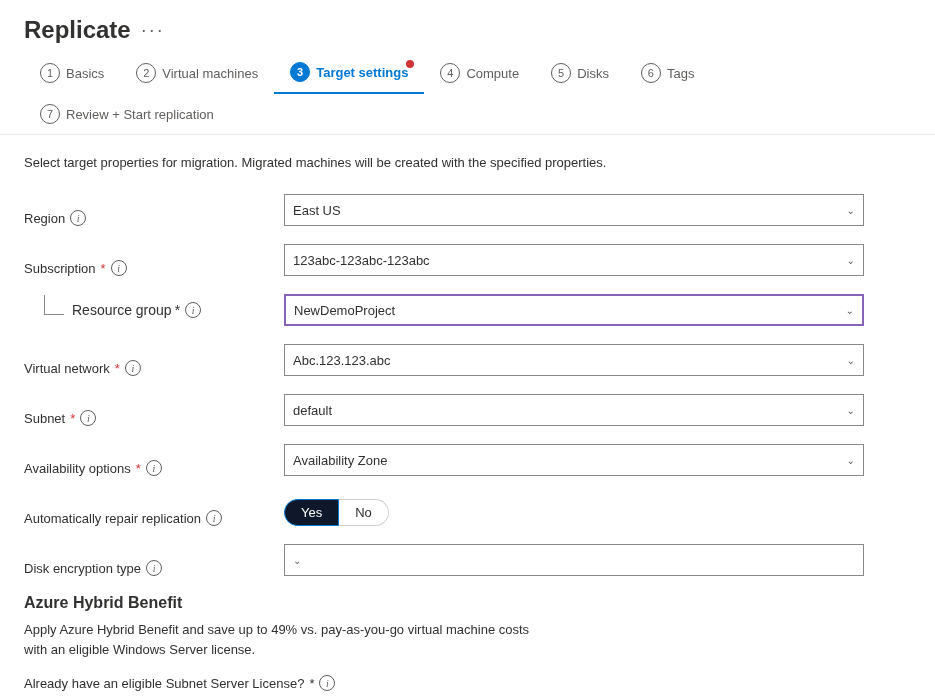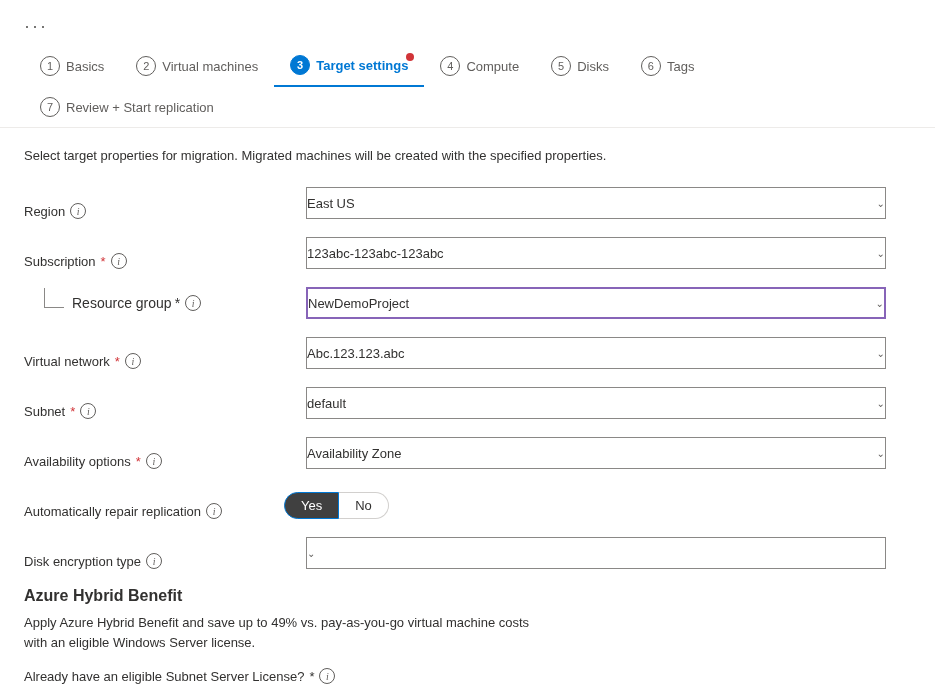--- a/index.html
+++ b/index.html
@@ -121,25 +121,24 @@
       max-width: 580px;
     }
     .dropdown {
       width: 100%;
       height: 32px;
       border: 1px solid #8a8886;
       background: #fff;
       display: flex;
       align-items: center;
       justify-content: space-between;
-      padding: 0 0;
-      cursor: pointer;
-      font-size: 13px;
-      color: #323130;
-      margin-left: 22px;
+      padding: 0 8px;
+      cursor: pointer;
+      font-size: 13px;
+      color: #323130;
     }
     .dropdown.focused {
       border: 2px solid #8764b8;
     }
     .dropdown-arrow {
       font-size: 10px;
       color: #605e5c;
     }
     .resource-group-row {
       display: flex;
@@ -169,21 +168,21 @@
     }
     .toggle-option {
       padding: 5px 16px;
       border: 1.5px solid #d2d0ce;
       font-size: 13px;
       cursor: pointer;
       background: #fff;
       color: #323130;
     }
     .toggle-option.selected {
-      background: #404040;
+      background: #0f172a;
       border-color: #0078d4;
       color: #fff;
       border-radius: 20px 0 0 20px;
     }
     .toggle-option:last-child:not(.selected) {
       border-radius: 0 20px 20px 0;
     }
     .toggle-option.selected + .toggle-option {
       border-left: none;
     }
@@ -205,20 +204,21 @@
       margin-bottom: 12px;
       display: flex;
       align-items: center;
       gap: 5px;
     }
   </style>
 </head>
 <body>
 
 <div class="page-header">
+  <span class="page-title">Replicate</span>
   <span class="more-icon">···</span>
 </div>
 
 <div class="wizard-steps">
   <div class="step">
     <span class="step-num">1</span>
     <span>Basics</span>
   </div>
   <div class="step">
     <span class="step-num">2</span>

